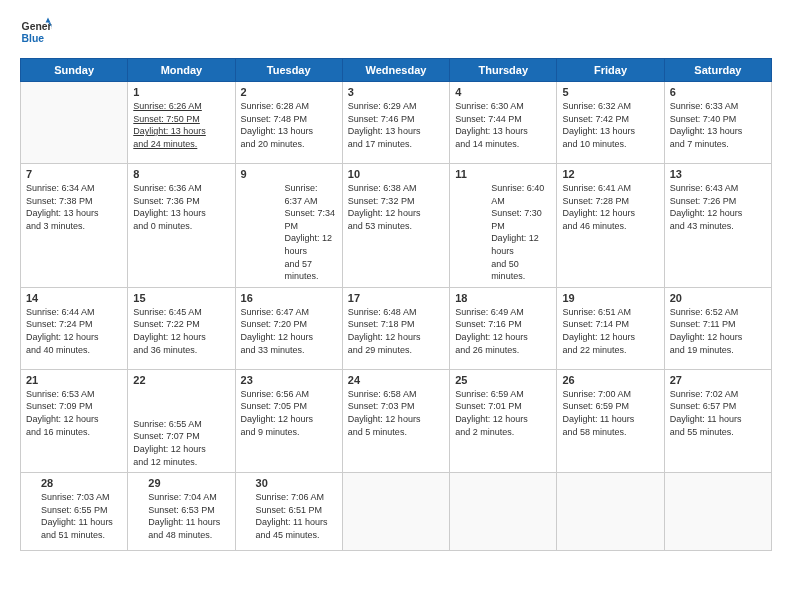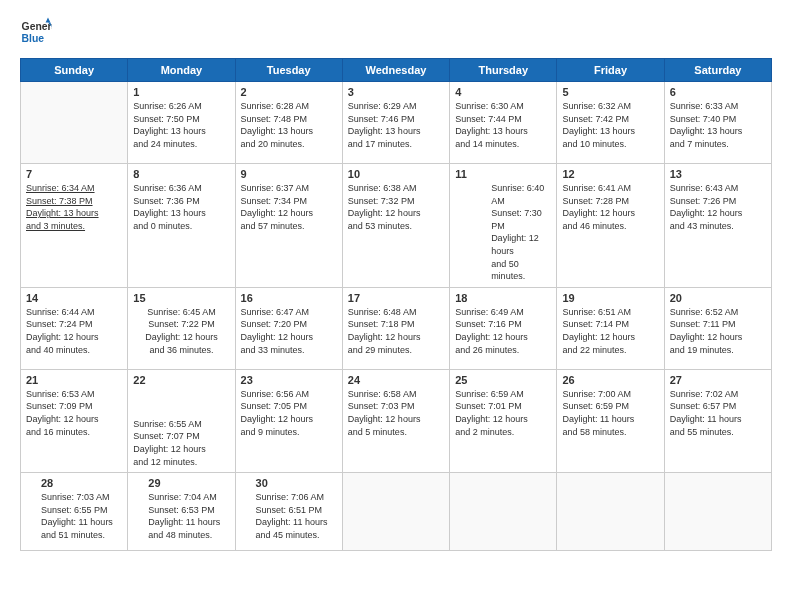--- a/index.html
+++ b/index.html
@@ -116,21 +116,21 @@
           <th>Thursday</th>
           <th>Friday</th>
           <th>Saturday</th>
         </tr>
     </thead>
     <tbody id="calendar-body">
     <tr class="week-row">
           <td class="empty-cell"></td>
           <td>
             <div class="day-num">1</div>
-            <div class="day-info" style="white-space: pre-line;">Sunrise: 6:26 AM
+            <div class="day-info" style="white-space: pre-line; text-decoration: underline;">Sunrise: 6:26 AM
 Sunset: 7:50 PM
 Daylight: 13 hours
 and 24 minutes.</div>
           </td>
           <td>
             <div class="day-num">2</div>
             <div class="day-info" style="white-space: pre-line;">Sunrise: 6:28 AM
 Sunset: 7:48 PM
 Daylight: 13 hours
 and 20 minutes.</div>
@@ -160,35 +160,35 @@
             <div class="day-num">6</div>
             <div class="day-info" style="white-space: pre-line;">Sunrise: 6:33 AM
 Sunset: 7:40 PM
 Daylight: 13 hours
 and 7 minutes.</div>
           </td>
         </tr>
         <tr class="week-row">
           <td>
             <div class="day-num">7</div>
-            <div class="day-info" style="white-space: pre-line; text-decoration: underline;">Sunrise: 6:34 AM
+            <div class="day-info" style="white-space: pre-line;">Sunrise: 6:34 AM
 Sunset: 7:38 PM
 Daylight: 13 hours
 and 3 minutes.</div>
           </td>
           <td>
             <div class="day-num">8</div>
             <div class="day-info" style="white-space: pre-line;">Sunrise: 6:36 AM
 Sunset: 7:36 PM
 Daylight: 13 hours
 and 0 minutes.</div>
           </td>
           <td>
             <div class="day-num">9</div>
-            <div class="day-info" style="white-space: pre-line;">Sunrise: 6:37 AM
+            <div class="day-info" style="white-space: pre-line; margin-left: 44px;">Sunrise: 6:37 AM
 Sunset: 7:34 PM
 Daylight: 12 hours
 and 57 minutes.</div>
           </td>
           <td>
             <div class="day-num">10</div>
             <div class="day-info" style="white-space: pre-line;">Sunrise: 6:38 AM
 Sunset: 7:32 PM
 Daylight: 12 hours
 and 53 minutes.</div>
@@ -218,21 +218,21 @@
         <tr class="week-row">
           <td>
             <div class="day-num">14</div>
             <div class="day-info" style="white-space: pre-line;">Sunrise: 6:44 AM
 Sunset: 7:24 PM
 Daylight: 12 hours
 and 40 minutes.</div>
           </td>
           <td>
             <div class="day-num">15</div>
-            <div class="day-info" style="white-space: pre-line; text-align: center;">Sunrise: 6:45 AM
+            <div class="day-info" style="white-space: pre-line;">Sunrise: 6:45 AM
 Sunset: 7:22 PM
 Daylight: 12 hours
 and 36 minutes.</div>
           </td>
           <td>
             <div class="day-num">16</div>
             <div class="day-info" style="white-space: pre-line;">Sunrise: 6:47 AM
 Sunset: 7:20 PM
 Daylight: 12 hours
 and 33 minutes.</div>

